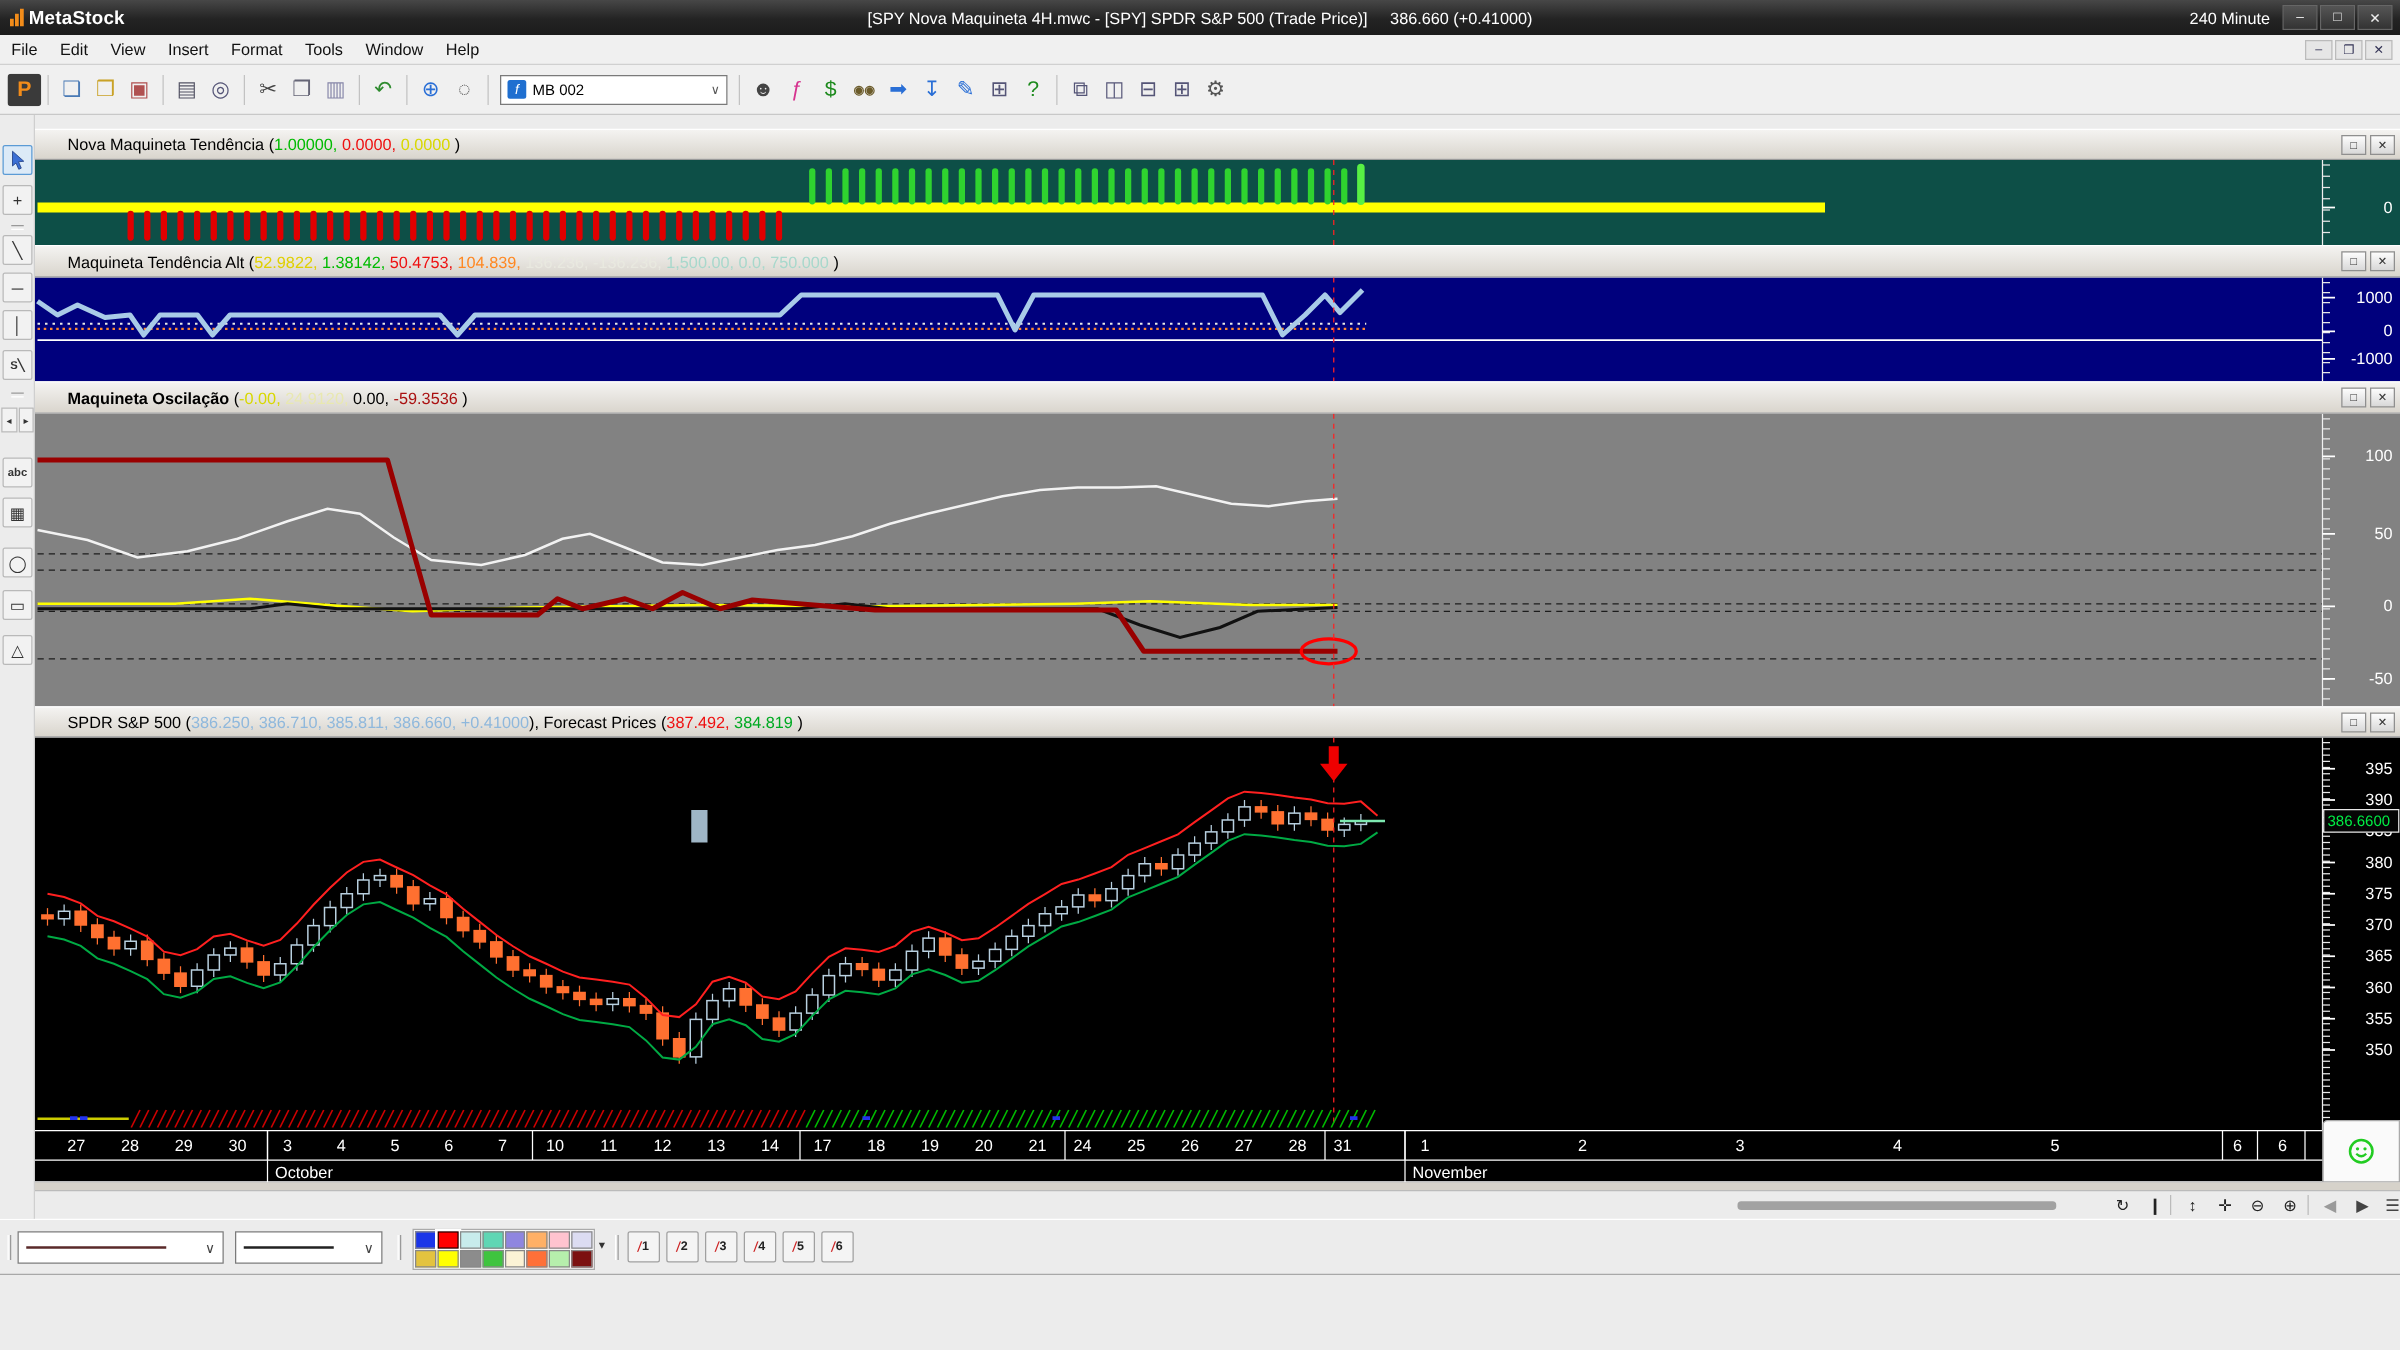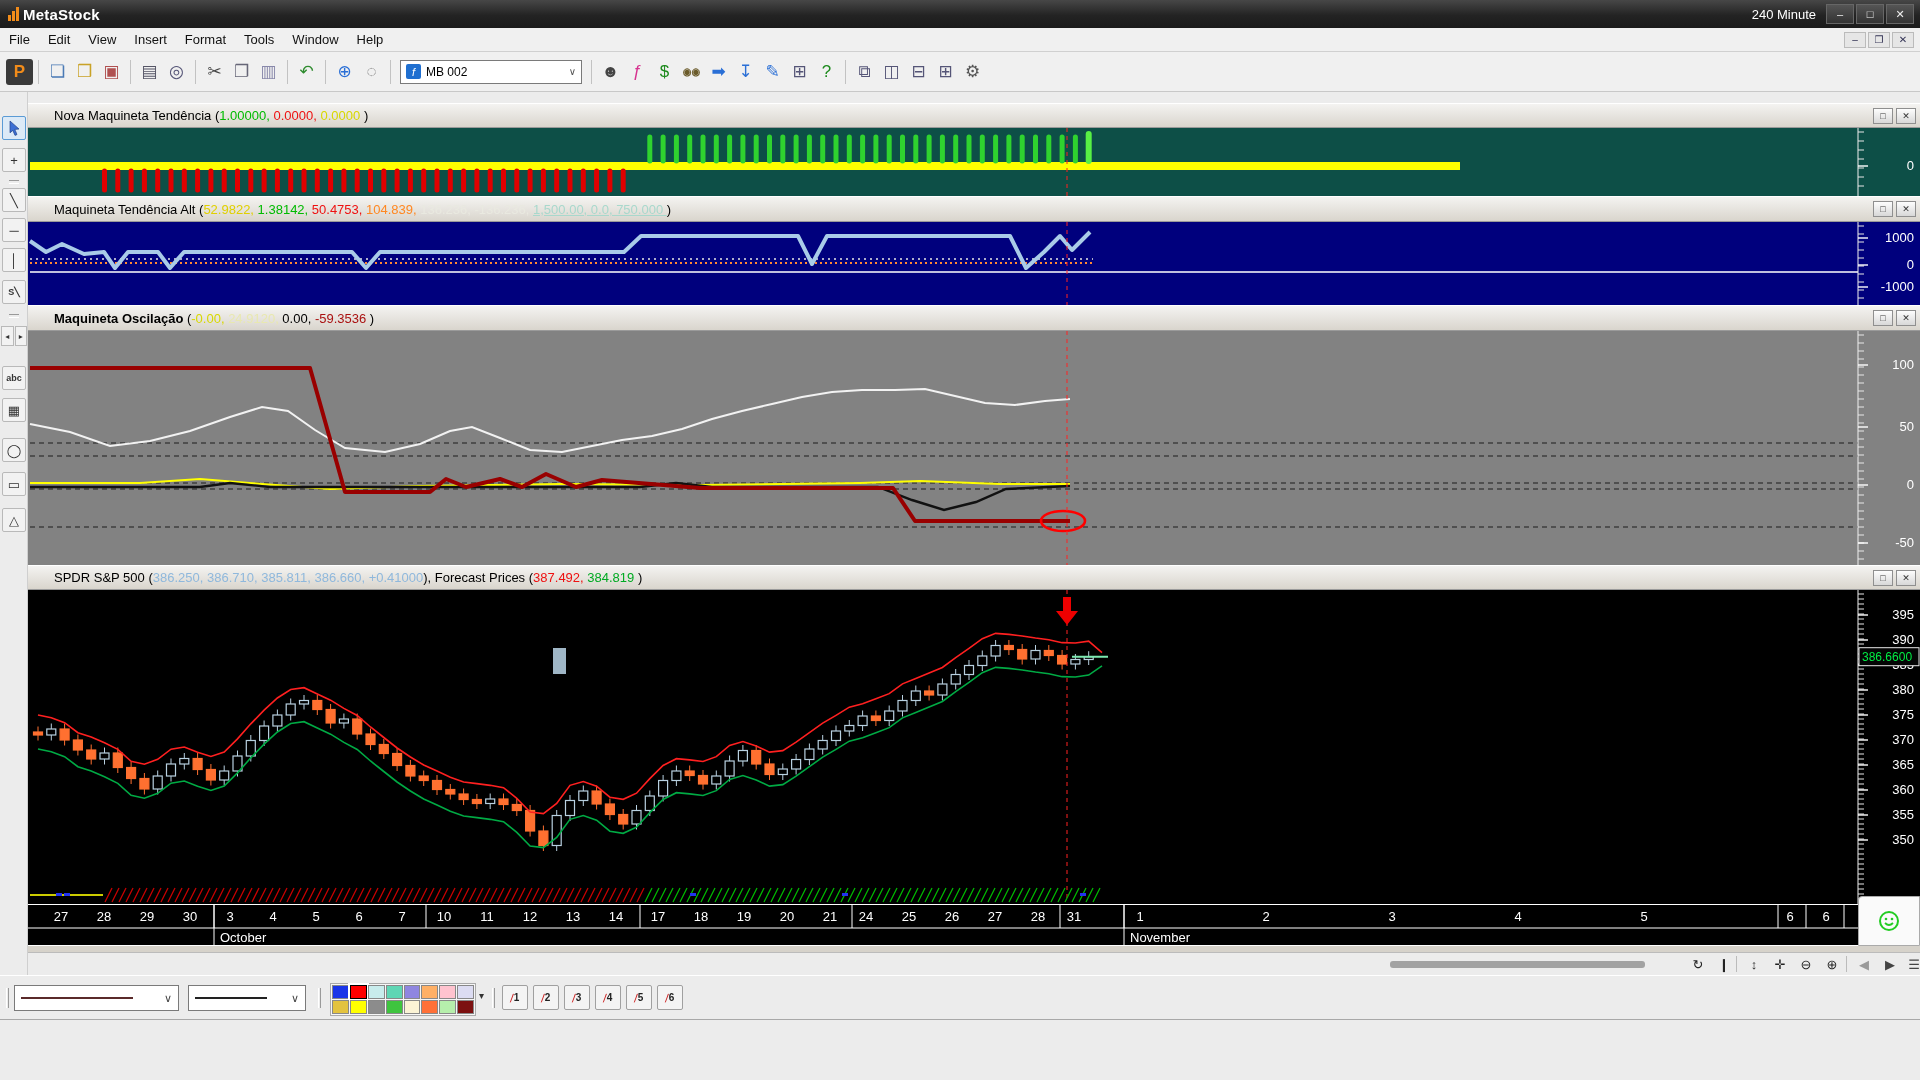--- a/index.html
+++ b/index.html
@@ -113,20 +113,23 @@
 <div id="screen">
 
   <div id="titlebar">
     <div id="logo">
       <span class="bars">
           <i></i>
           <i></i>
           <i></i>
         </span>
       <span class="appname">MetaStock</span>
+    </div>
+    <div id="wintitle">
+      <span>[SPY Nova Maquineta 4H.mwc - [SPY] SPDR S&amp;P 500 (Trade Price)]</span><span class="quote">386.660 (+0.41000)</span>
     </div>
     <div id="titleright">
       <span id="interval-label">240 Minute</span>
       <div id="win-controls" style="display:flex;gap:2px;">
           <div class="winbtn">–</div>
           <div class="winbtn">□</div>
           <div class="winbtn">✕</div>
         </div>
     </div>
   </div>
@@ -230,21 +233,21 @@
       </div>
       <div class="panel-header" style="top: 196px; height: 26px;">
         <span class="seg" style="color: rgb(0, 0, 0);">Maquineta Tendência Alt </span>
         <span class="seg" style="color: rgb(0, 0, 0);">(</span>
         <span class="seg" style="color: rgb(224, 208, 0);">52.9822, </span>
         <span class="seg" style="color: rgb(0, 187, 0);">1.38142, </span>
         <span class="seg" style="color: rgb(238, 17, 17);">50.4753, </span>
         <span class="seg" style="color: rgb(255, 136, 34);">104.839, </span>
         <span class="seg" style="color: rgb(233, 233, 224);">136.236, </span>
         <span class="seg" style="color: rgb(233, 233, 224);">-136.236, </span>
-        <span class="seg" style="color: rgb(168, 216, 204); text-decoration: underline;">1,500.00, 0.0, 750.000 </span>
+        <span class="seg" style="color: rgb(168, 216, 204);">1,500.00, 0.0, 750.000 </span>
         <span class="seg" style="color: rgb(0, 0, 0);">)</span>
         <div class="ph-btns">
           <div class="phbtn">□</div>
           <div class="phbtn">✕</div>
         </div>
       </div>
       <div class="panel-header" style="top: 305px; height: 26px;">
         <span class="seg" style="color: rgb(0, 0, 0); font-weight: bold;">Maquineta Oscilação </span>
         <span class="seg" style="color: rgb(0, 0, 0);">(</span>
         <span class="seg" style="color: rgb(216, 216, 0);">-0.00, </span>

